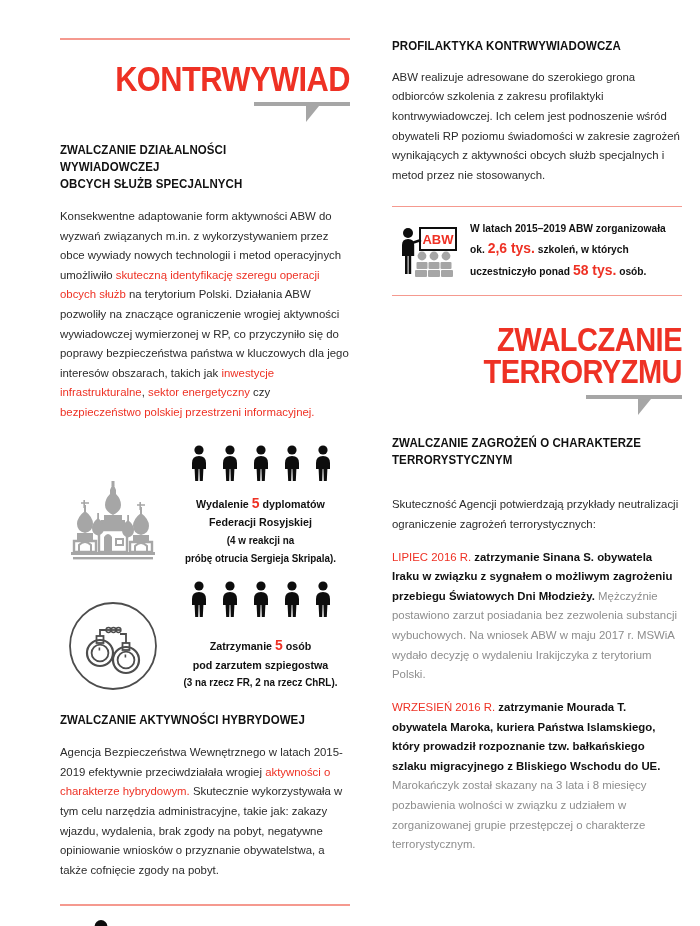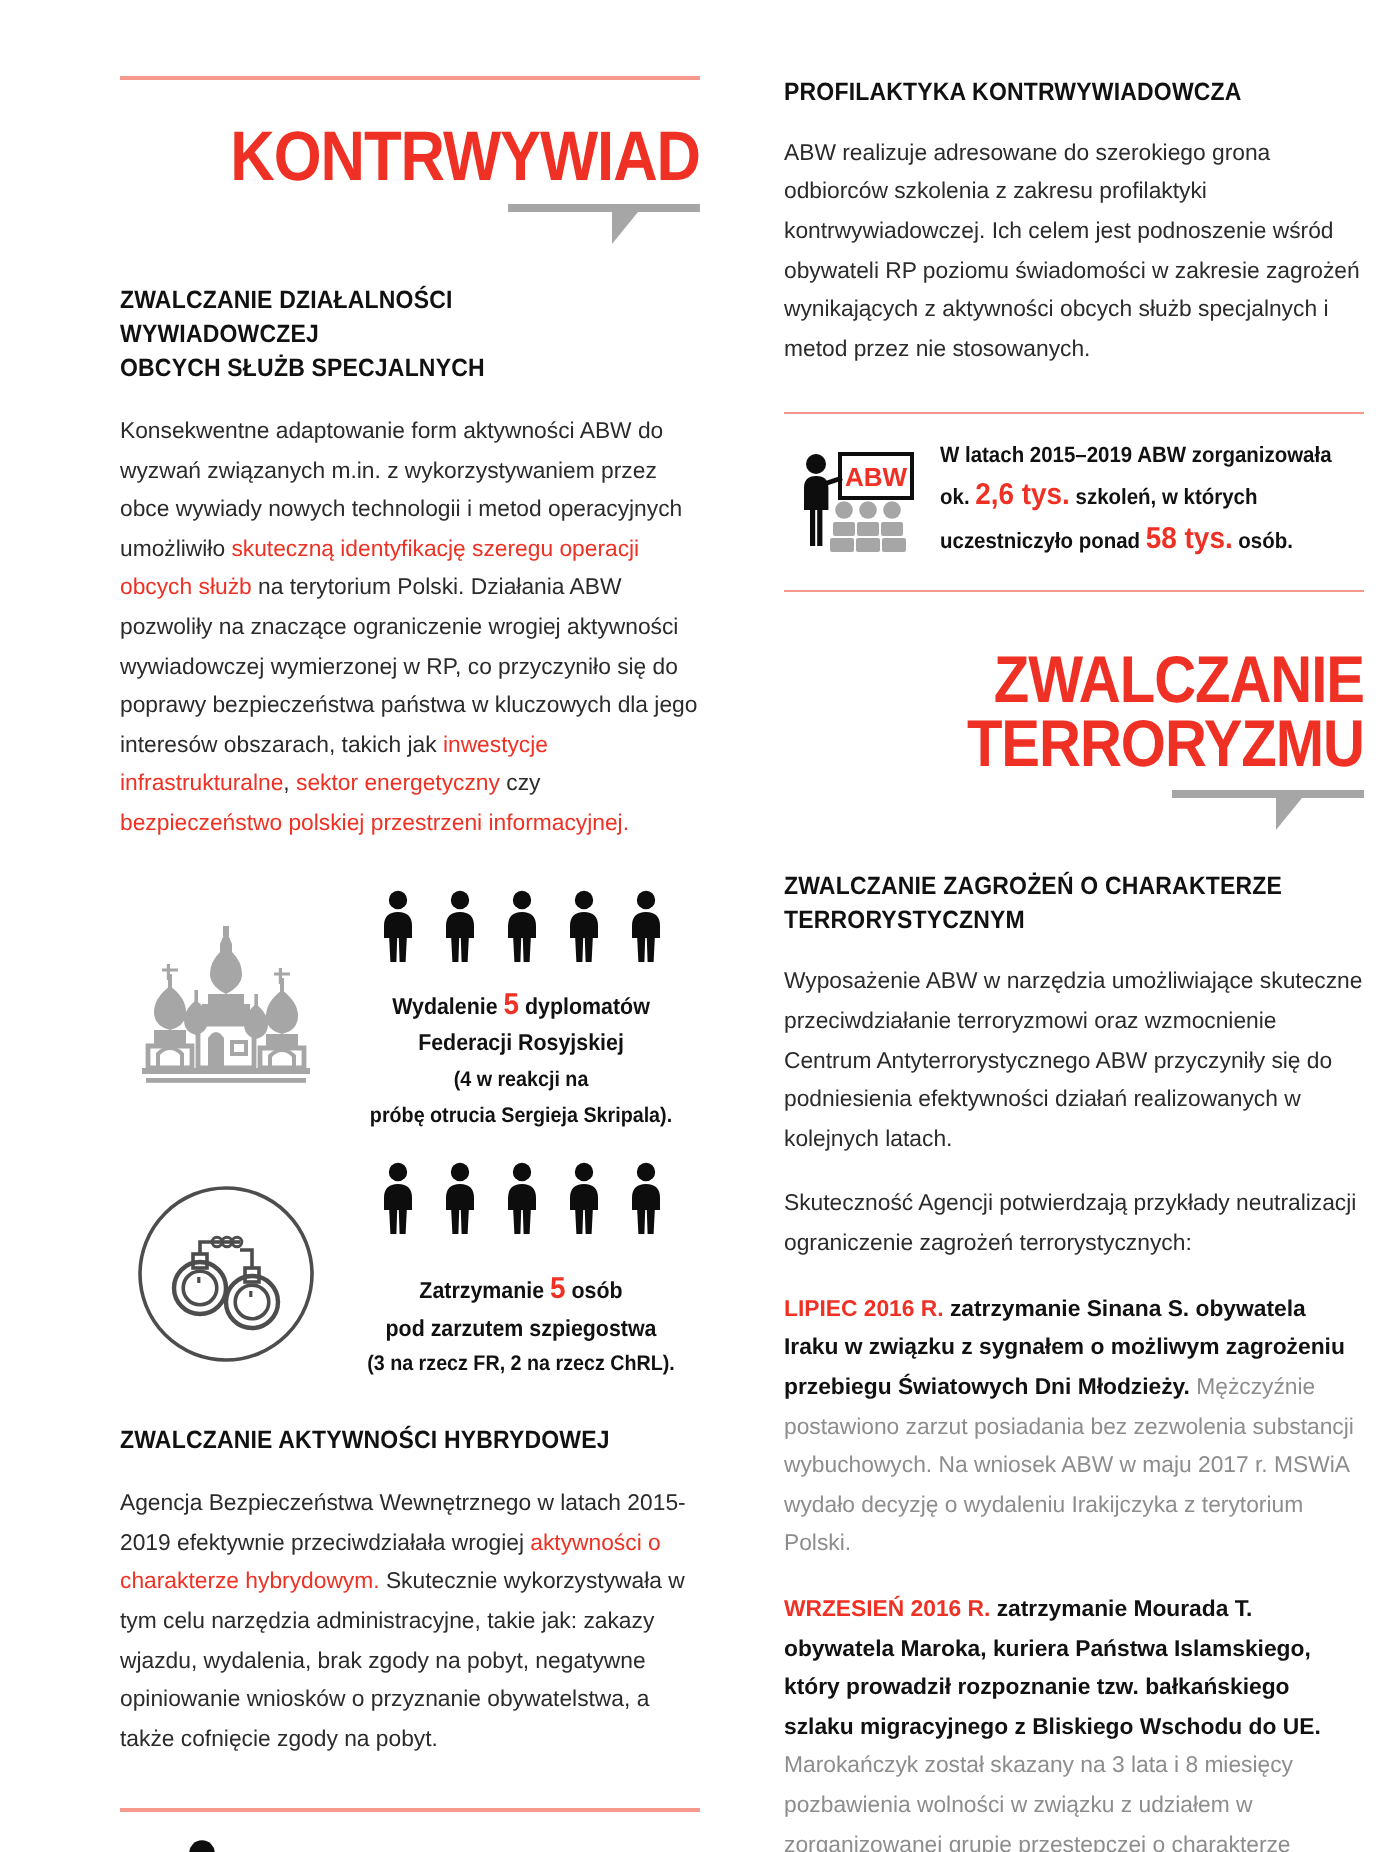--- a/index.html
+++ b/index.html
@@ -102,21 +102,21 @@
     line-height: 1.72;
     color: #2b2b2b;
     margin: 0;
   }
   .para-gap { height: 13px; }
   .red { color: #ee3124; }
   .bold-dark { font-weight: bold; color: #111111; }
   .gray-cont { color: #8d8d8d; text-align: center; }
   .red-date {
     color: #ee3124;
-    font-weight: bold;
+    font-weight: normal;
   }
 
   
   .stat {
     display: flex;
     align-items: flex-end;
     gap: 12px;
     padding: 13px 0 13px 18px;
   }
   .stat-text {
@@ -148,21 +148,21 @@
     line-height: 1.55;
     text-align: center;
     color: #111111;
     transform: scaleX(0.93);
   }
   .caption .sub {
     font-size: 10.6px;
   }
   .icon-pair {
     display: flex;
-    align-items: center;
+    align-items: flex-end;
     gap: 6px;
   }
   .icon-left {
     flex: 0 0 105px;
     display: flex;
     justify-content: center;
     align-items: center;
   }
   .picto-col { flex: 1 1 auto; }
 </style>
@@ -393,21 +393,20 @@
         </div>
     </div>
 
     <div style="height:20px"></div>
     <div class="sec-head">
       <span>ZWALCZANIE ZAGROŻEŃ O CHARAKTERZE</span><br>
       <span>TERRORYSTYCZNYM</span>
     </div>
 
     <div style="height:14px"></div>
-    <p class="body">Wyposażenie ABW w narzędzia umożliwiające skuteczne przeciwdziałanie terroryzmowi oraz wzmocnienie Centrum Antyterrorystycznego ABW przyczyniły się do podniesienia efektywności działań realizowanych w kolejnych latach.</p>
     <div class="para-gap"></div>
     <p class="body">Skuteczność Agencji potwierdzają przykłady neutralizacji ograniczenie zagrożeń terrorystycznych:</p>
     <div class="para-gap"></div>
     <p class="body" id="p-case-1"><span class="red-date">LIPIEC 2016 R.</span><span class="bold-dark"> zatrzymanie Sinana S. obywatela Iraku w związku z sygnałem o możliwym zagrożeniu przebiegu Światowych Dni Młodzieży.</span><span class="gray-cont"> Mężczyźnie postawiono zarzut posiadania bez zezwolenia substancji wybuchowych. Na wniosek ABW w maju 2017 r. MSWiA wydało decyzję o wydaleniu Irakijczyka z terytorium Polski.</span></p>
     <div class="para-gap"></div>
     <p class="body" id="p-case-2"><span class="red-date">WRZESIEŃ 2016 R.</span><span class="bold-dark"> zatrzymanie Mourada T. obywatela Maroka, kuriera Państwa Islamskiego, który prowadził rozpoznanie tzw. bałkańskiego szlaku migracyjnego z Bliskiego Wschodu do UE.</span><span class="gray-cont"> Marokańczyk został skazany na 3 lata i 8 miesięcy pozbawienia wolności w związku z udziałem w zorganizowanej grupie przestępczej o charakterze terrorystycznym.</span></p>
 
   </div>
 </div>
 

